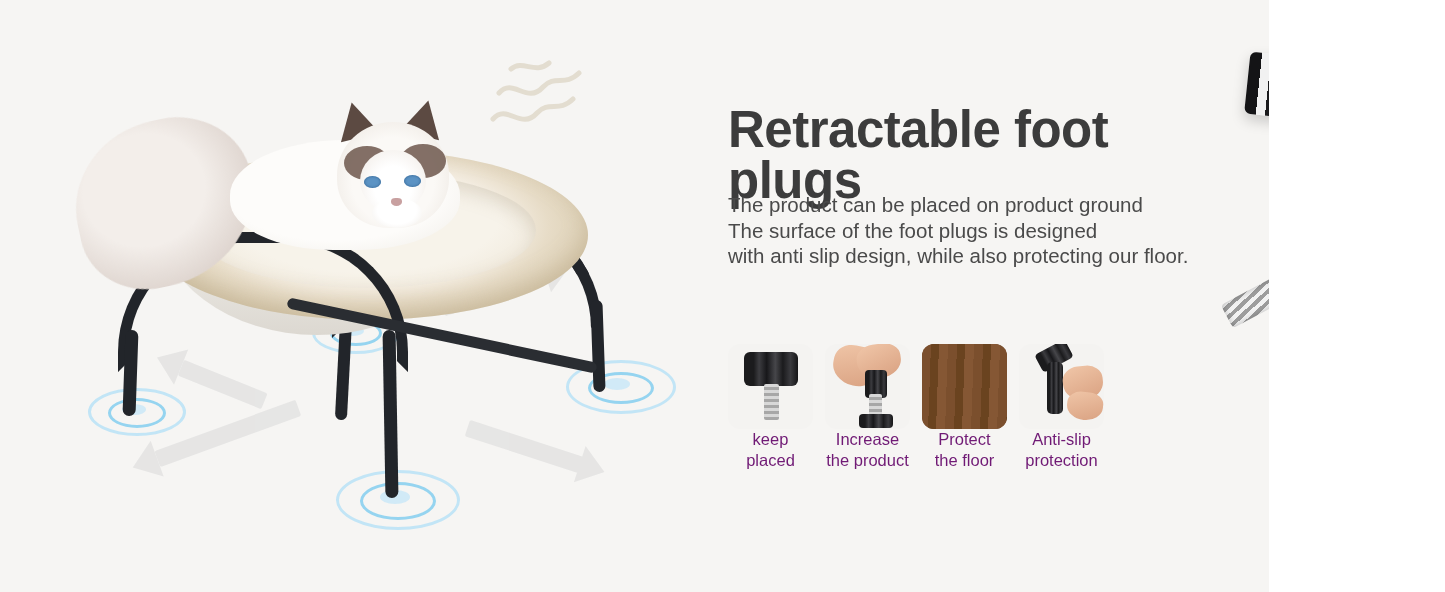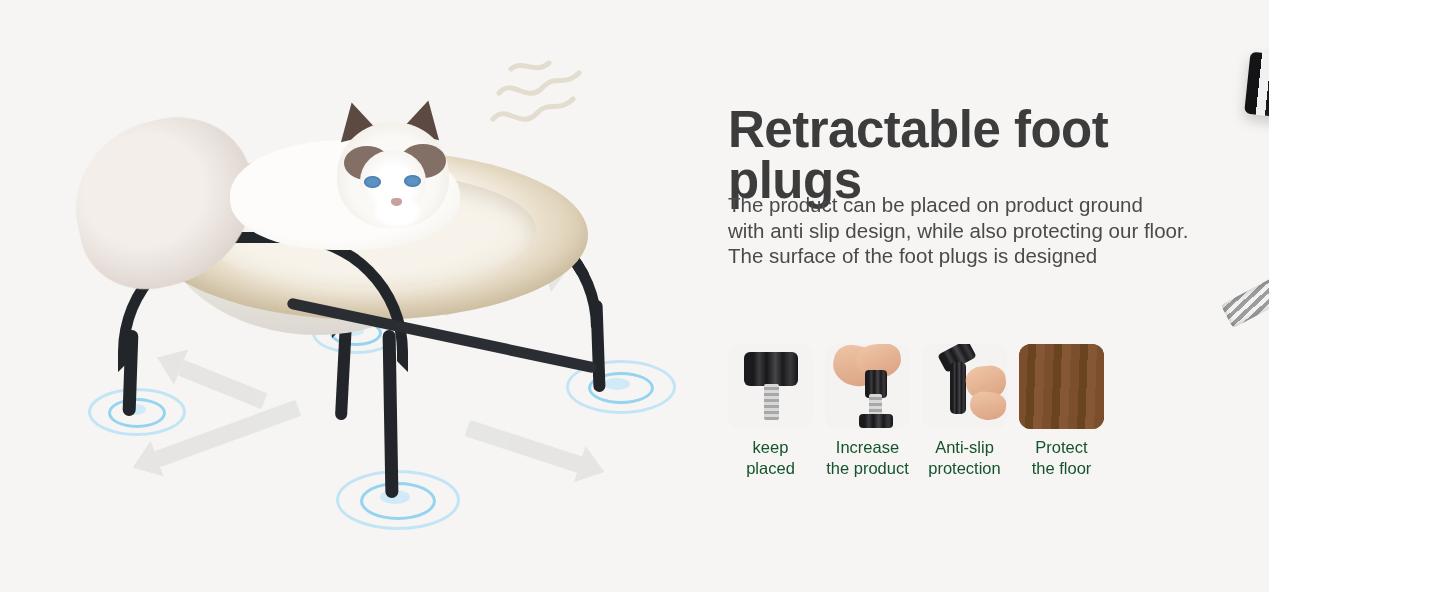--- a/index.html
+++ b/index.html
@@ -246,24 +246,23 @@
   }
   .feature .thumb {
     width: 85px;
     height: 85px;
     border-radius: 12px;
     overflow: hidden;
     position: relative;
     background: #f4f3f1;
   }
   .feature .cap {
-    margin-top: 8px;
     font-size: 16.5px;
     line-height: 21px;
-    color: #14532d;
+    color: #701a75;
   }
   .feature .cap b { font-weight: 400; display: block; }
 
   
   .plug-knob {
     position: absolute;
     border-radius: 4px;
     background: linear-gradient(90deg,#1b1b1d 0 18%,#3c3c40 28%,#17171a 42%,#46464a 58%,#1b1b1d 72%,#3a3a3e 86%,#151517 100%);
   }
   .plug-screw {
@@ -379,22 +378,22 @@
       <path d="M24 14 C36 4 48 20 62 8" fill="none" stroke="#e3ddd0" stroke-width="5" stroke-linecap="round"></path>
     </svg>
   </div>
 
   <div class="content">
 
     <h1 class="headline">Retractable foot plugs</h1>
 
     <p class="paragraph">
       <span>The product can be placed on product ground</span>
+      <span>The surface of the foot plugs is designed</span>
       <span>with anti slip design, while also protecting our floor.</span>
-      <span>The surface of the foot plugs is designed</span>
     </p>
 
     <div class="features">
 
       <div class="feature">
         <div class="thumb">
           <div class="plug-knob" style="left:16px;top:8px;width:54px;height:34px;border-radius:6px;"></div>
           <div class="plug-screw" style="left:36px;top:40px;width:15px;height:36px;"></div>
         </div>
         <div class="cap">
@@ -412,38 +411,38 @@
           <div class="plug-knob" style="left:34px;top:70px;width:34px;height:14px;border-radius:4px;"></div>
         </div>
         <div class="cap">
           <b>Increase</b>
           <b>the product</b>
         </div>
       </div>
 
       <div class="feature">
         <div class="thumb">
+          <div class="wood"></div>
+        </div>
+        <div class="cap">
+          <b>Protect</b>
+          <b>the floor</b>
+        </div>
+      </div>
+
+      <div class="feature">
+        <div class="thumb">
           <div class="plug-knob" style="left:18px;top:2px;width:34px;height:20px;border-radius:4px;transform:rotate(-28deg);"></div>
           <div class="plug-knob" style="left:28px;top:18px;width:16px;height:52px;border-radius:5px;"></div>
           <div class="skin" style="left:44px;top:22px;width:40px;height:34px;transform:rotate(-6deg);"></div>
           <div class="skin" style="left:48px;top:48px;width:36px;height:28px;transform:rotate(6deg);"></div>
         </div>
         <div class="cap">
           <b>Anti-slip</b>
           <b>protection</b>
-        </div>
-      </div>
-
-      <div class="feature">
-        <div class="thumb">
-          <div class="wood"></div>
-        </div>
-        <div class="cap">
-          <b>Protect</b>
-          <b>the floor</b>
         </div>
       </div>
 
     </div>
   </div>
 
   <div class="screw-shot" style="left:1232px;top:52px;width:150px;height:170px;transform:rotate(6deg);">
     <div class="screw-head" style="left:10px;top:6px;width:116px;height:62px;"></div>
     <div class="screw-neck" style="left:58px;top:64px;width:24px;height:14px;"></div>
     <div class="screw-thread" style="left:58px;top:76px;width:26px;height:80px;"></div>

